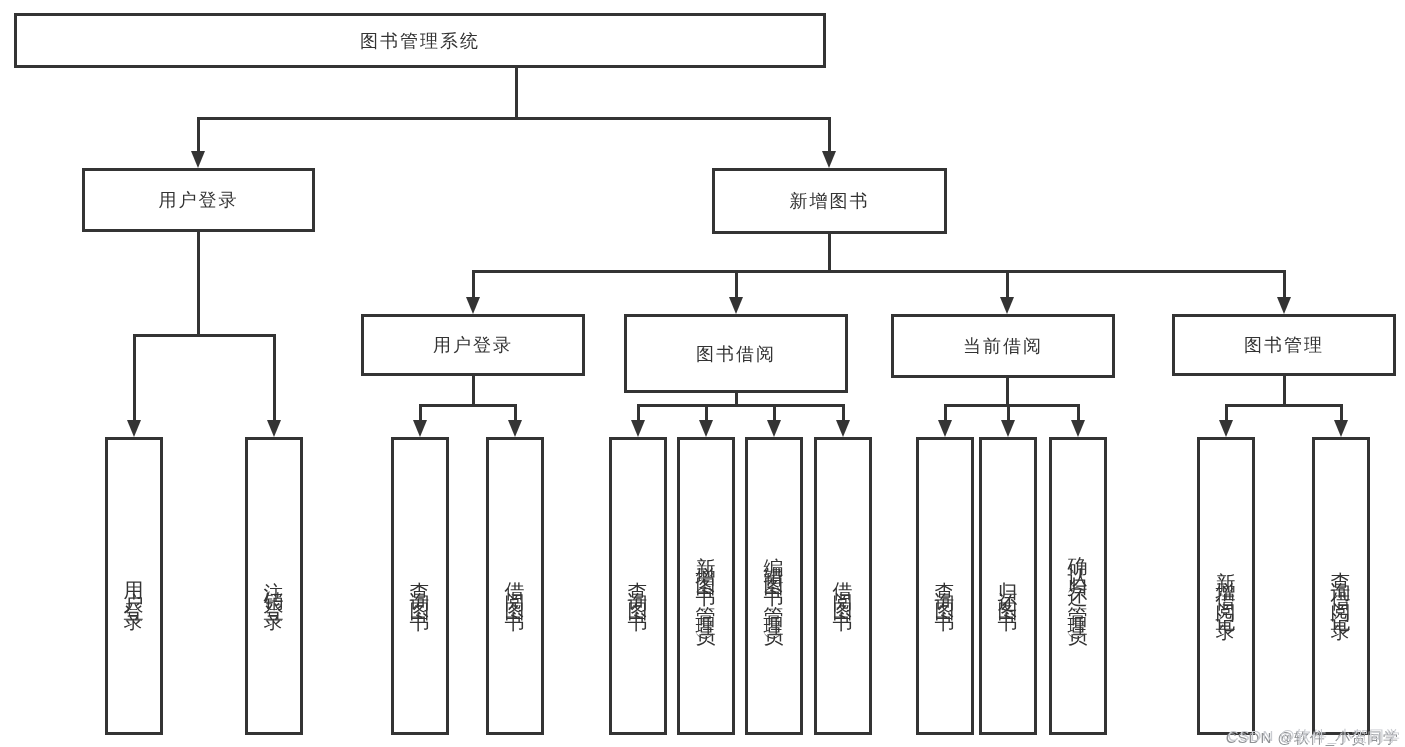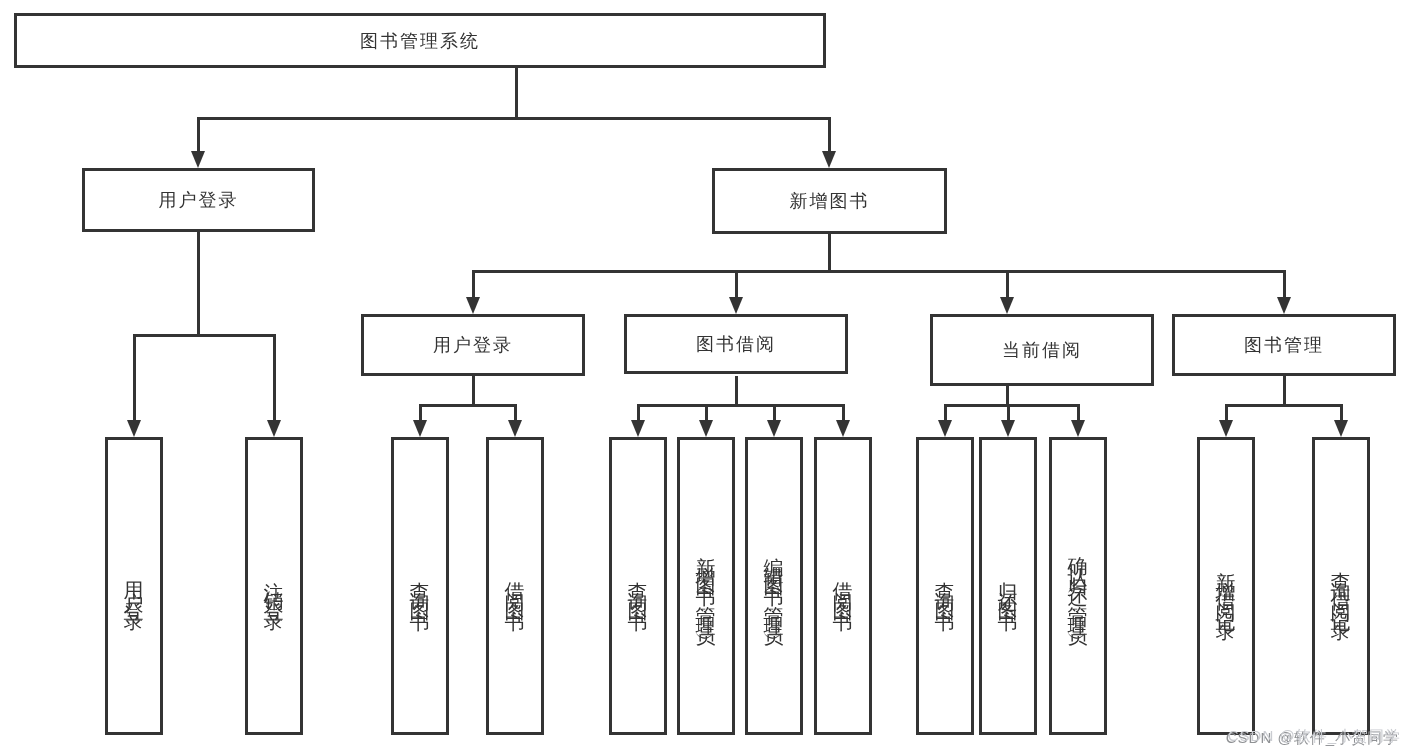--- a/index.html
+++ b/index.html
@@ -124,24 +124,24 @@
   <div class="box" style="left:82px;top:168px;width:233px;height:64px">
     <span>用户登录</span>
   </div>
   <div class="box" style="left:712px;top:168px;width:235px;height:66px">
     <span>新增图书</span>
   </div>
 
   <div class="box" style="left:361px;top:314px;width:224px;height:62px">
     <span>用户登录</span>
   </div>
-  <div class="box" style="left:624px;top:314px;width:224px;height:60px">
+  <div class="box" style="left:624px;top:314px;width:224px;height:79px">
     <span>图书借阅</span>
   </div>
-  <div class="box" style="left:930px;top:314px;width:224px;height:72px">
+  <div class="box" style="left:891px;top:314px;width:224px;height:64px">
     <span>当前借阅</span>
   </div>
   <div class="box" style="left:1172px;top:314px;width:224px;height:62px">
     <span>图书管理</span>
   </div>
 
   <div class="leaf" style="left:105px">
     <span class="vt">用户登录</span>
   </div>
   <div class="leaf" style="left:245px">

